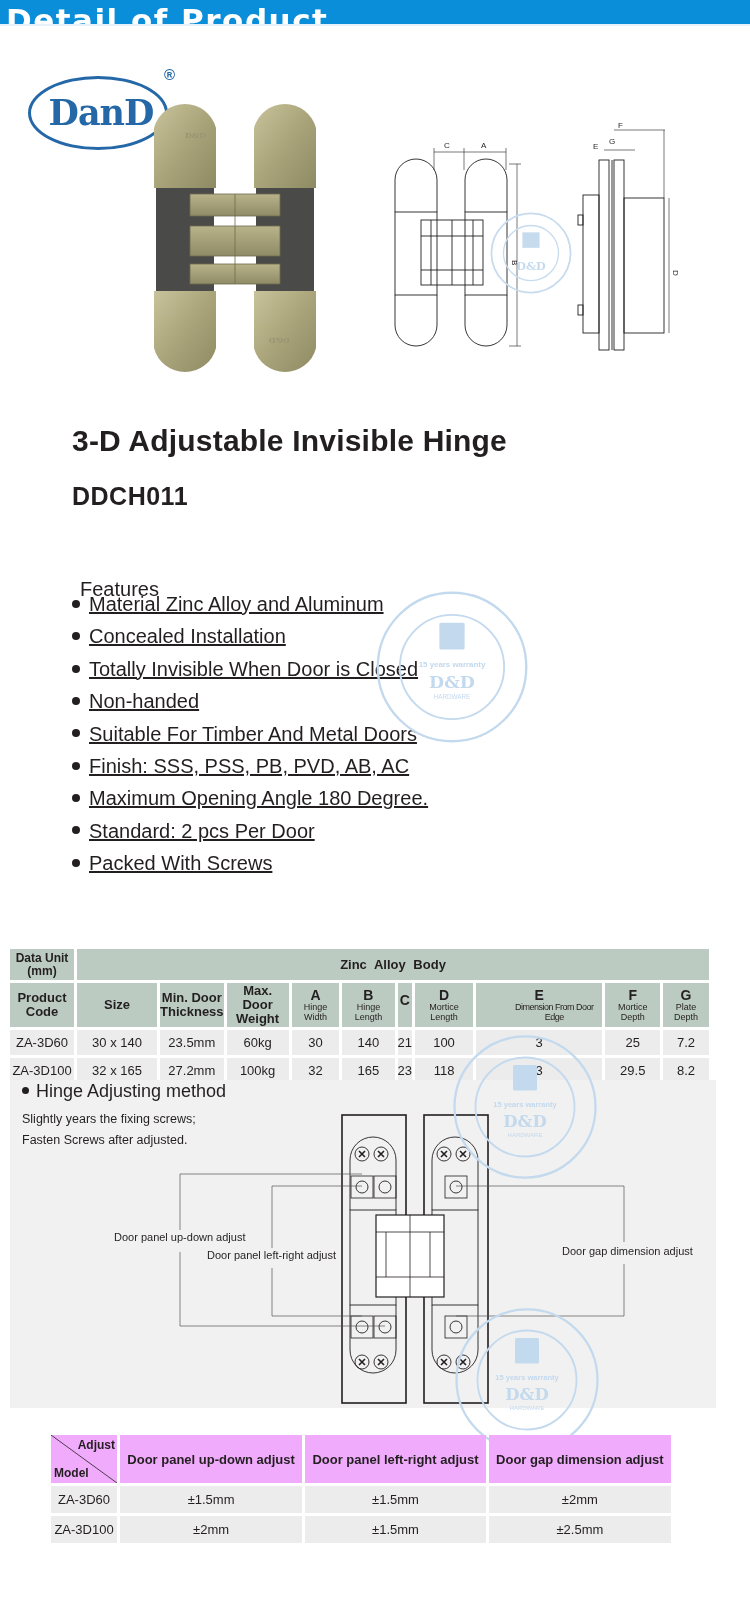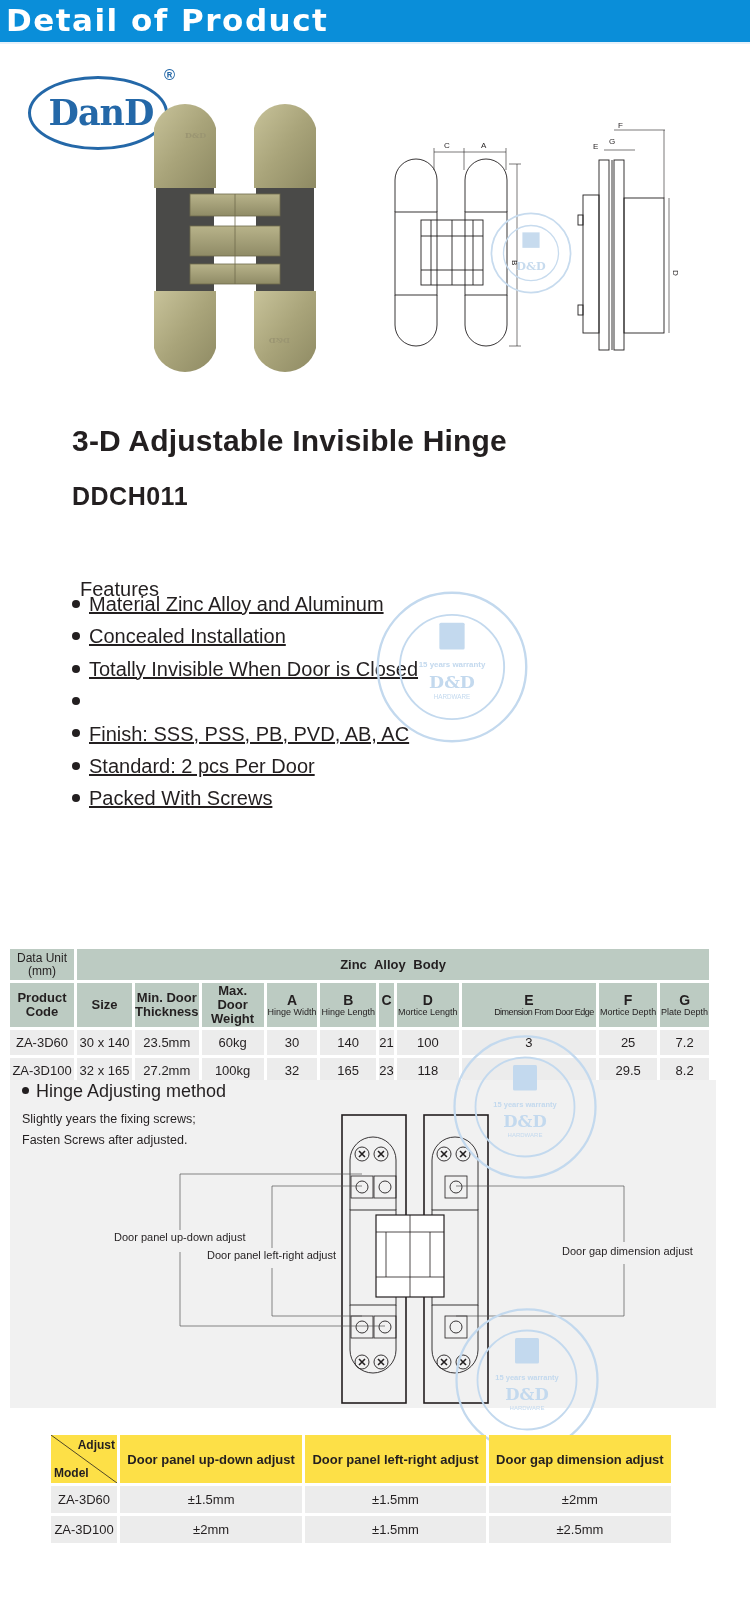--- a/index.html
+++ b/index.html
@@ -1,17 +1,17 @@
 <!DOCTYPE html>
 <html><head>
 <meta charset="utf-8">
 <style>
   * { box-sizing: border-box; margin: 0; padding: 0; }
   body { width: 750px; height: 1621px; background: #ffffff; font-family: "Liberation Sans", sans-serif; color: #231f20; position: relative; overflow: hidden; }
-  .header-bar { position: absolute; left: 0; top: 0; width: 750px; height: 42px; background: #0a8ed9; }
+  .header-bar { position: absolute; left: 0; top: 0; width: 750px; height: 24px; background: #0a8ed9; }
   .header-bar .title { position: absolute; left: 6px; top: 2px; font-family: "DejaVu Sans", sans-serif; font-weight: bold; font-size: 31px; color: #fff; letter-spacing: 1.5px; }
   .header-bar .rule { position: absolute; left: 0; bottom: -2px; width: 100%; height: 2px; background: #e6f1fa; }
 
   
   .logo { position: absolute; left: 28px; top: 76px; width: 140px; height: 74px; border: 3px solid #2468a8; border-radius: 50%; }
   .logo .txt { position: absolute; left: 0; top: 13px; width: 100%; text-align: center; font-family: "DejaVu Serif", serif; font-weight: bold; font-size: 35px; color: #2468a8; letter-spacing: -1px; padding-left: 6px; }
   .reg { position: absolute; left: 164px; top: 66px; font-size: 15px; color: #2468a8; font-weight: bold; }
 
   .photo { position: absolute; left: 150px; top: 96px; width: 170px; height: 285px; }
   .drawing { position: absolute; left: 385px; top: 120px; width: 300px; height: 240px; }
@@ -21,39 +21,39 @@
   .features-heading { position: absolute; left: 72px; top: 578px; font-size: 20px; font-weight: normal; margin-left: 8px; }
   .features-list { position: absolute; left: 72px; top: 590px; list-style: none; text-decoration: underline; }
   .features-list li { font-size: 20px; height: 32.4px; line-height: 28px; }
   .features-list li .dot { display: inline-block; width: 8px; height: 8px; border-radius: 50%; background: #231f20; margin-right: 9px; vertical-align: middle; position: relative; top: -2px; }
 
   
   .spec-table { position: absolute; left: 10px; top: 946px; width: 705px; border-collapse: separate; border-spacing: 3px; margin-left: -3px; }
   .spec-table td { text-align: center; vertical-align: middle; color: #231f20; }
   .spec-table .hd { background: #bccbc2; }
   .spec-table .bd { background: #ececec; font-size: 13px; height: 25px; }
-  .spec-table .unit { font-size: 12px; font-weight: normal; line-height: 13px; height: 31px; }
+  .spec-table .unit { font-size: 12px; font-weight: bold; line-height: 13px; height: 31px; }
   .spec-table .body-title { font-size: 13px; font-weight: bold; word-spacing: 4px; }
   .spec-table .colh { font-size: 13px; font-weight: bold; line-height: 14px; height: 44px; }
   .spec-table .letter { font-size: 14px; font-weight: bold; display: block; line-height: 14px; }
   .spec-table .sub { font-size: 9px; font-weight: normal; display: block; line-height: 10px; }
   .spec-table .sub.tight { letter-spacing: -0.5px; padding-left: 30px; }
 
   
   .adjust-panel { position: absolute; left: 10px; top: 1080px; width: 706px; height: 328px; background: #f1f1f1; }
   .adjust-title { position: absolute; left: 22px; top: 1081px; font-size: 18px; }
   .adjust-title .dot { display: inline-block; width: 7px; height: 7px; border-radius: 50%; background: #231f20; margin-right: 7px; vertical-align: middle; position: relative; top: -2px; }
   .adjust-note { position: absolute; left: 22px; top: 1109px; font-size: 12.5px; line-height: 21px; }
   .adjust-drawing { position: absolute; left: 10px; top: 1080px; width: 706px; height: 328px; }
   .callout { position: absolute; font-size: 11px; color: #231f20; background: #f1f1f1; padding: 0 2px; }
 
   
   .adj-table { position: absolute; left: 48px; top: 1432px; width: 626px; border-collapse: separate; border-spacing: 3px; }
   .adj-table td { text-align: center; vertical-align: middle; }
-  .adj-table .hd { background: #fde047; font-size: 13px; font-weight: bold; height: 48px; }
+  .adj-table .hd { background: #f0abfc; font-size: 13px; font-weight: bold; height: 48px; }
   .adj-table .bd { background: #ececec; font-size: 13px; height: 27px; }
   .adj-table .corner { position: relative; width: 66px; }
   .adj-table .corner .a { position: absolute; right: 2px; top: 3px; font-size: 12px; font-weight: bold; }
   .adj-table .corner .m { position: absolute; left: 3px; bottom: 3px; font-size: 12px; font-weight: bold; text-align: right; }
   .adj-table .corner svg { position: absolute; left: 0; top: 0; }
 
   .watermark { position: absolute; pointer-events: none; }
 </style>
 </head>
 <body>
@@ -151,22 +151,24 @@
 </svg>
 
 <div class="product-title">3-D Adjustable Invisible Hinge</div>
 <div class="product-code">DDCH011</div>
 
 <div class="features-heading">Features</div>
 <ul class="features-list">
   <li><span class="dot"></span><span>Material Zinc Alloy and Aluminum</span></li>
   <li><span class="dot"></span><span>Concealed Installation</span></li>
   <li><span class="dot"></span><span>Totally Invisible When Door is Closed</span></li>
-  <li><span class="dot"></span></li>
+  <li><span class="dot"></span><span>Non-handed</span></li>
+  <li><span class="dot"></span><span>Suitable For Timber And Metal Doors</span></li>
   <li><span class="dot"></span><span>Finish: SSS, PSS, PB, PVD, AB, AC</span></li>
+  <li><span class="dot"></span><span>Maximum Opening Angle 180 Degree.</span></li>
   <li><span class="dot"></span><span>Standard: 2 pcs Per Door</span></li>
   <li><span class="dot"></span><span>Packed With Screws</span></li>
 </ul>
 
 <svg class="watermark" style="left:373px;top:588px;width:158px;height:158px;" viewBox="0 0 100 100">
   <circle cx="50" cy="50" r="47" fill="none" stroke="#c3d9ee" stroke-width="1.5"></circle>
   <circle cx="50" cy="50" r="33" fill="none" stroke="#c3d9ee" stroke-width="1.2"></circle>
   <rect x="42" y="22" width="16" height="17" rx="1" fill="#c3d9ee"></rect>
   <text x="50" y="50" text-anchor="middle" font-size="5" fill="#c3d9ee" font-family="Liberation Sans, sans-serif" font-weight="bold">15 years warranty</text>
   <text x="50" y="63" text-anchor="middle" font-size="11" fill="#c3d9ee" font-family="DejaVu Serif, serif" font-weight="bold">D&amp;D</text>
@@ -174,21 +176,21 @@
 </svg>
 
 <table class="spec-table">
   <tbody>
       <tr>
     <td class="hd unit" style="width:64px">Data Unit (mm)</td>
     <td class="hd body-title" colspan="10">Zinc  Alloy  Body</td>
   </tr>
   <tr>
     <td class="hd colh">Product Code</td>
-    <td class="hd colh" style="width:55px">Size</td>
+    <td class="hd colh" style="width:80px">Size</td>
     <td class="hd colh" style="width:48px">Min. Door Thickness</td>
     <td class="hd colh" style="width:62px">Max. Door Weight</td>
     <td class="hd colh">
           <span class="letter">A</span>
           <span class="sub">Hinge Width</span>
         </td>
     <td class="hd colh">
           <span class="letter">B</span>
           <span class="sub">Hinge Length</span>
         </td>

